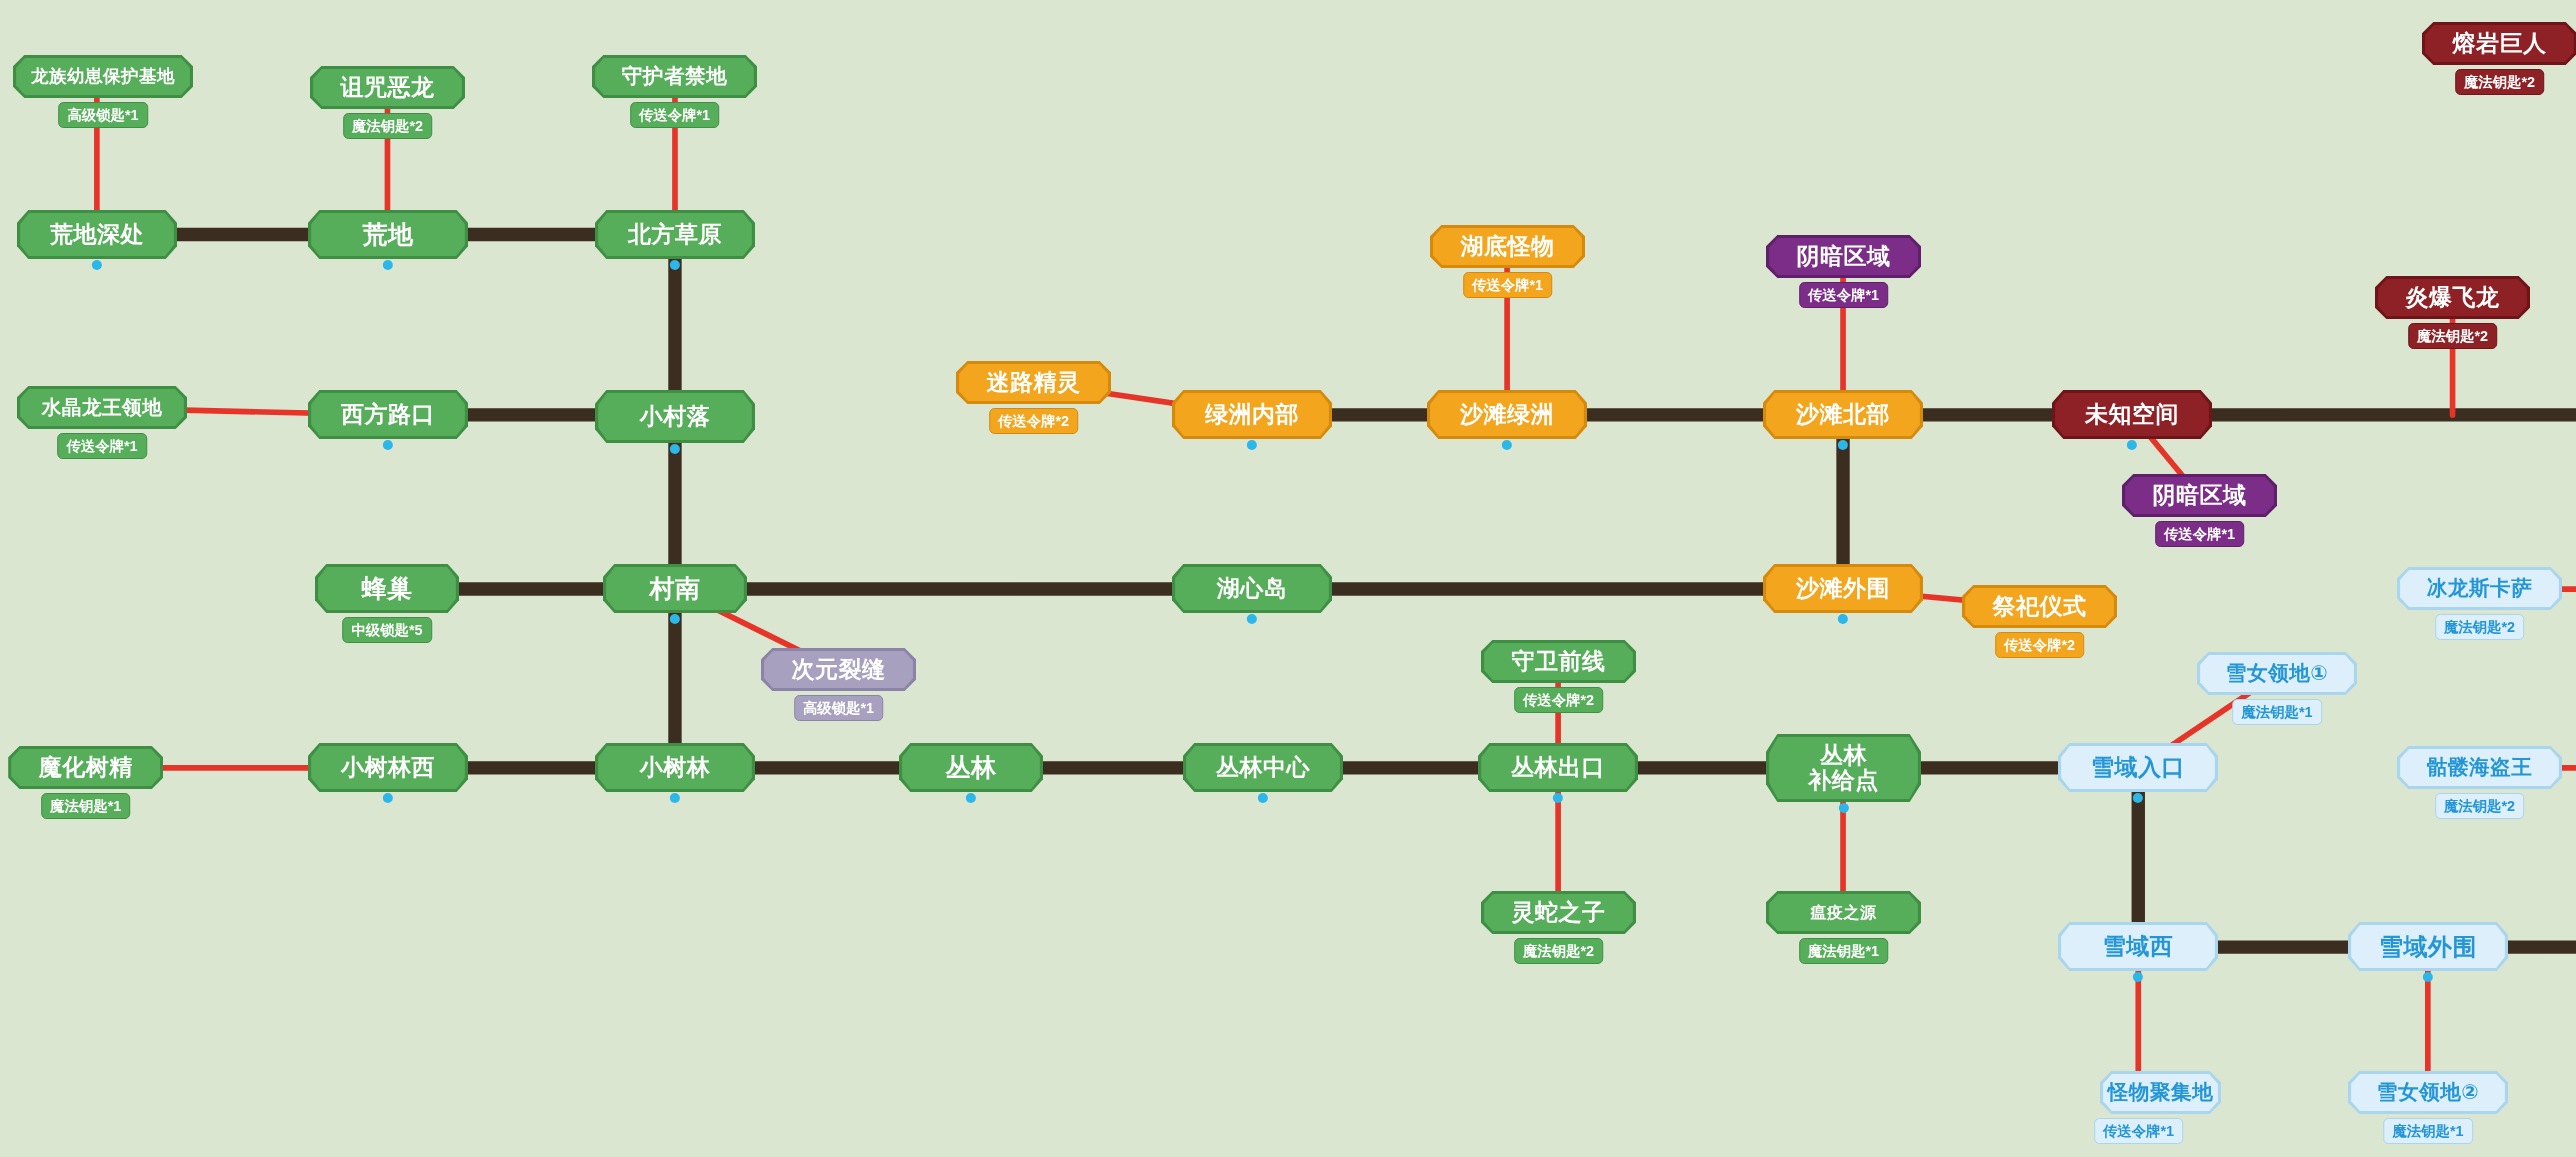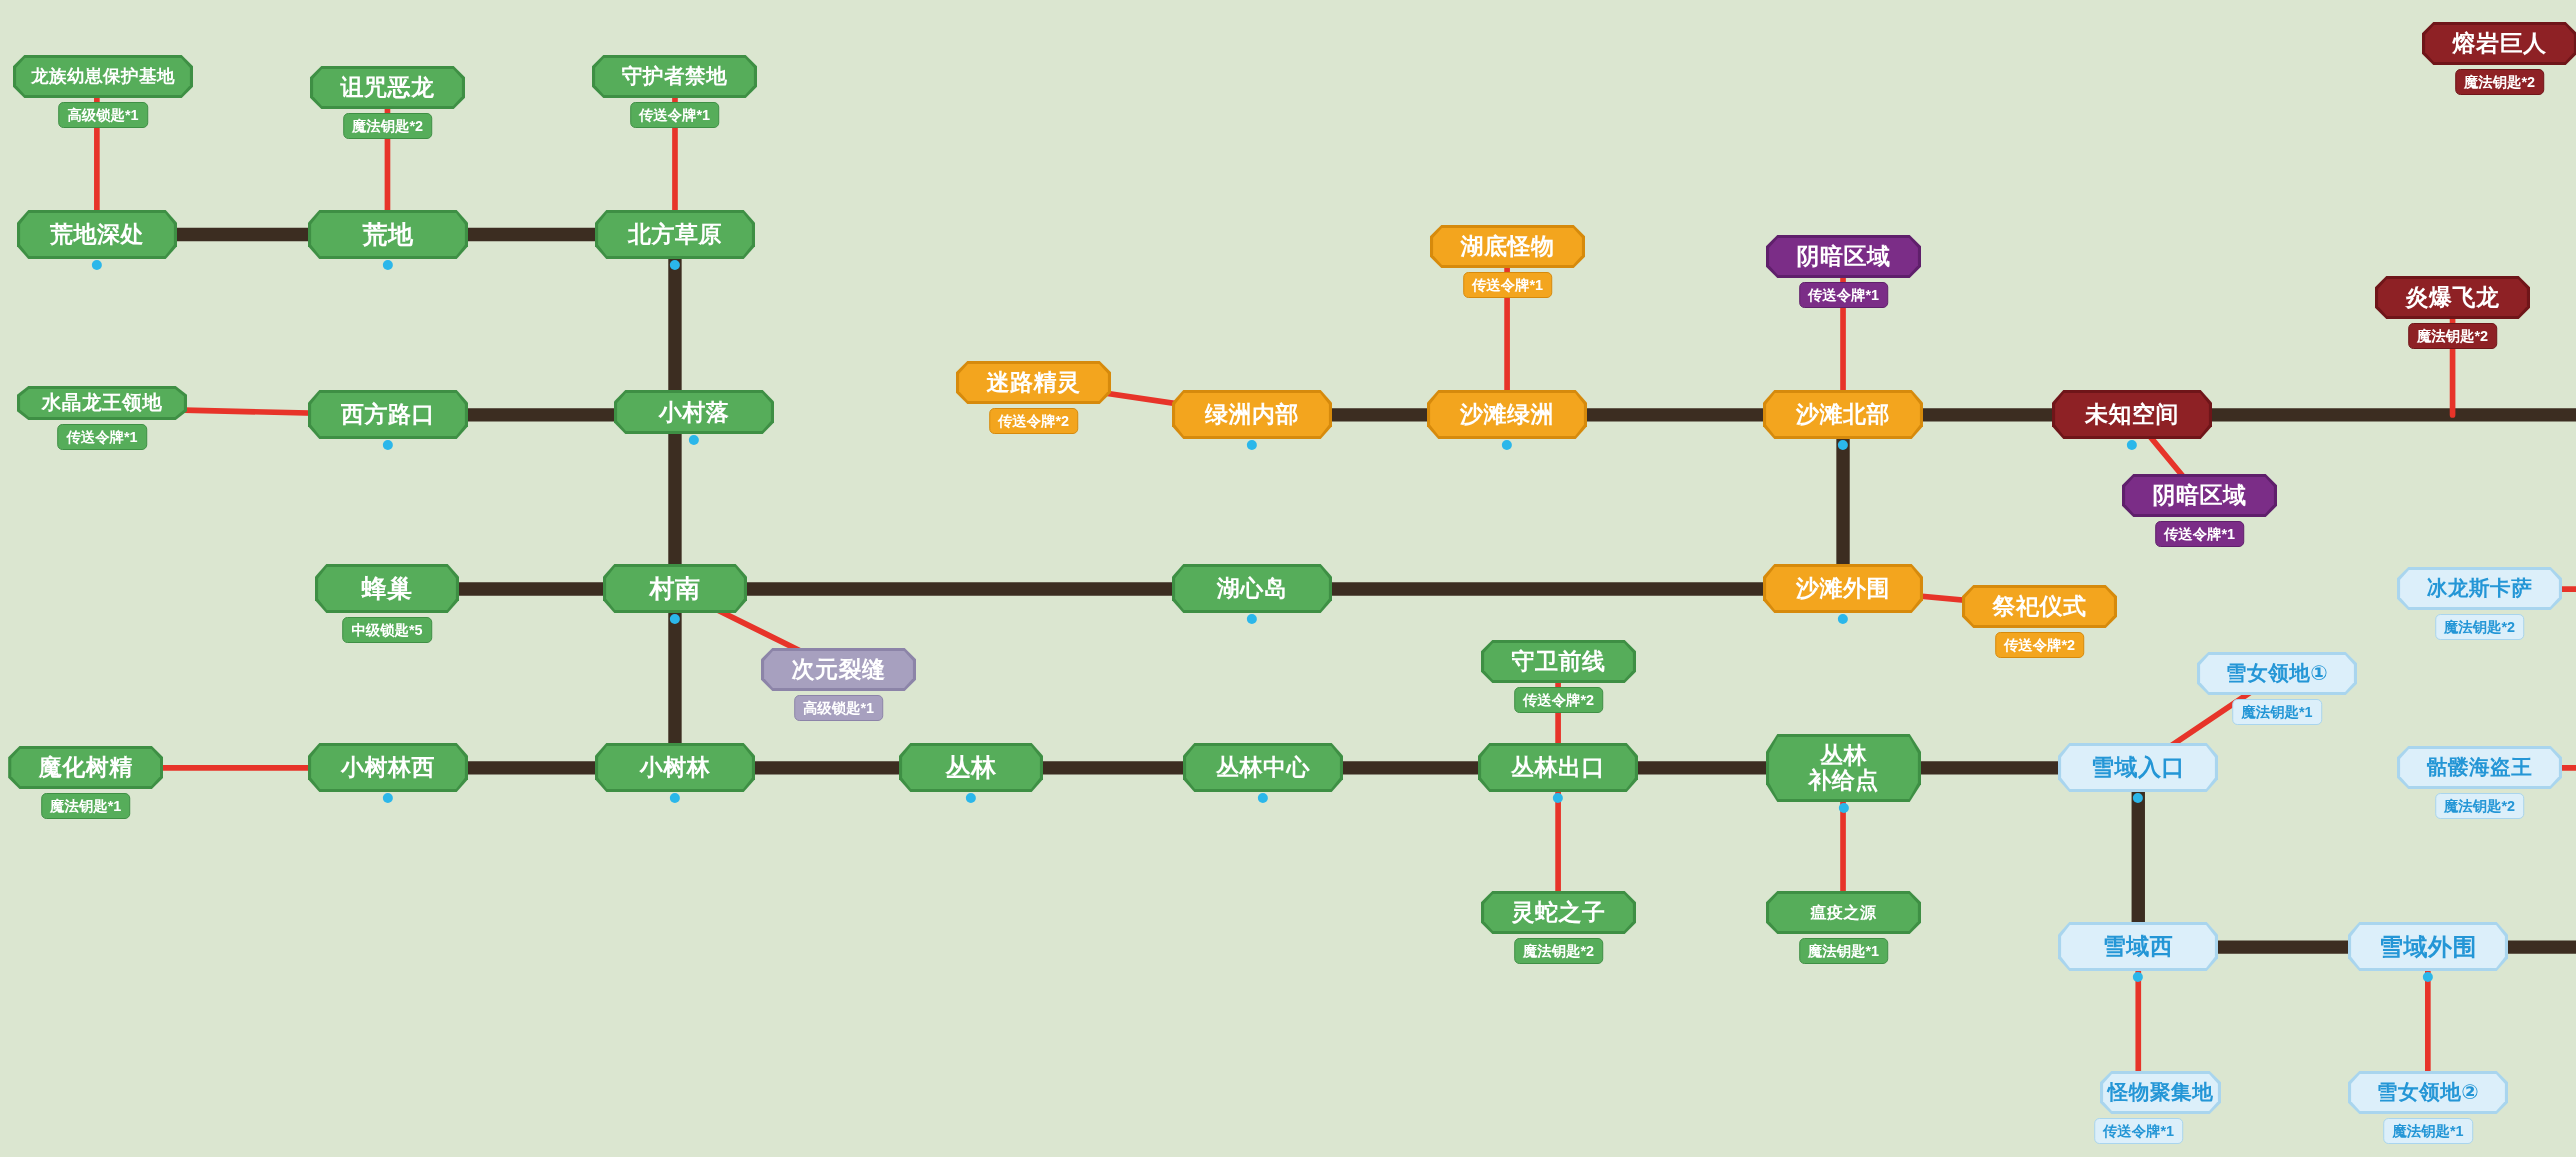--- a/index.html
+++ b/index.html
@@ -122,35 +122,35 @@
       </div>
       <div class="sub" style="background: rgb(86, 173, 90); color: rgb(255, 255, 255); border-color: rgb(62, 143, 68);">传送令牌*1</div>
     </div>
     <div class="node" style="left: 595px; top: 210px; width: 160px; height: 49px;">
       <div class="plaque" style="background: rgb(62, 143, 68);">
         <div class="fill" style="background: rgb(86, 173, 90);"></div>
         <div class="label" style="color: rgb(255, 255, 255); font-size: 23px;">北方草原</div>
       </div>
       <div class="dot" style="background: rgb(43, 183, 234);"></div>
     </div>
-    <div class="node" style="left: 17px; top: 386px; width: 170px; height: 34px;">
+    <div class="node" style="left: 17px; top: 386px; width: 170px; height: 43px;">
       <div class="plaque" style="background: rgb(62, 143, 68);">
         <div class="fill" style="background: rgb(86, 173, 90);"></div>
         <div class="label" style="color: rgb(255, 255, 255); font-size: 19.6px;">水晶龙王领地</div>
       </div>
       <div class="sub" style="background: rgb(86, 173, 90); color: rgb(255, 255, 255); border-color: rgb(62, 143, 68);">传送令牌*1</div>
     </div>
     <div class="node" style="left: 308px; top: 390px; width: 160px; height: 49px;">
       <div class="plaque" style="background: rgb(62, 143, 68);">
         <div class="fill" style="background: rgb(86, 173, 90);"></div>
         <div class="label" style="color: rgb(255, 255, 255); font-size: 23px; border-radius: 6px;">西方路口</div>
       </div>
       <div class="dot" style="background: rgb(43, 183, 234);"></div>
     </div>
-    <div class="node" style="left: 614px; top: 390px; width: 160px; height: 44px;">
+    <div class="node" style="left: 595px; top: 390px; width: 160px; height: 53px;">
       <div class="plaque" style="background: rgb(62, 143, 68);">
         <div class="fill" style="background: rgb(86, 173, 90);"></div>
         <div class="label" style="color: rgb(255, 255, 255); font-size: 23px;">小村落</div>
       </div>
       <div class="dot" style="background: rgb(43, 183, 234);"></div>
     </div>
     <div class="node" style="left: 315px; top: 564px; width: 144px; height: 49px;">
       <div class="plaque" style="background: rgb(62, 143, 68);">
         <div class="fill" style="background: rgb(86, 173, 90);"></div>
         <div class="label" style="color: rgb(255, 255, 255); font-size: 25px;">蜂巢</div>

